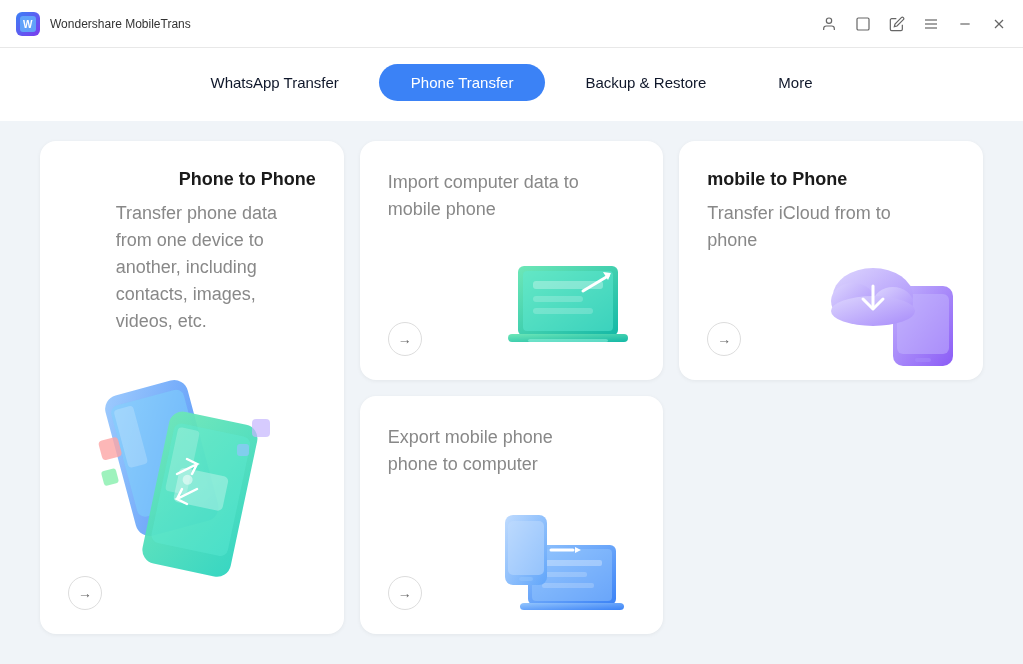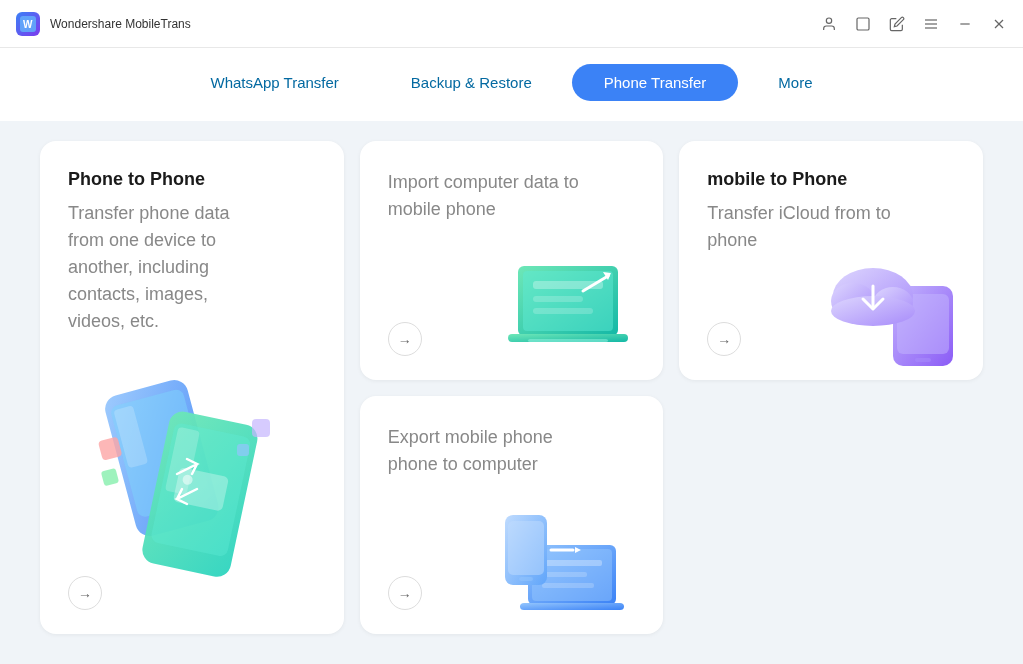--- a/index.html
+++ b/index.html
@@ -73,21 +73,21 @@
       gap: 8px;
     }
     .nav-tab {
       padding: 10px 32px;
       border-radius: 50px;
       font-size: 15px;
       font-weight: 500;
       cursor: pointer;
       border: none;
       background: transparent;
-      color: #0369a1;
+      color: #0f172a;
       transition: all 0.2s;
     }
     .nav-tab.active {
       background: #3b82f6;
       color: white;
     }
 
     
     .main-content {
       flex: 1;
@@ -106,20 +106,21 @@
       padding: 28px;
       position: relative;
       overflow: hidden;
       cursor: pointer;
       box-shadow: 0 1px 4px rgba(0,0,0,0.06);
       display: flex;
       flex-direction: column;
     }
     .card-large {
       grid-row: span 2;
+      align-items: flex-end;
     }
     .card-title {
       font-size: 18px;
       font-weight: 700;
       color: #1a1a1a;
       margin-bottom: 10px;
     }
     .card-desc {
       font-size: 18px;
       color: #888;
@@ -202,22 +203,22 @@
       <svg width="18" height="18" viewBox="0 0 24 24" fill="none" stroke="#666" stroke-width="1.8">
         <line x1="18" y1="6" x2="6" y2="18"></line>
         <line x1="6" y1="6" x2="18" y2="18"></line>
       </svg>
     </span>
   </div>
 </div>
 
 <div class="nav-tabs" style="background:#ffffff;">
   <button class="nav-tab">WhatsApp Transfer</button>
+  <button class="nav-tab active">Phone Transfer</button>
   <button class="nav-tab">Backup &amp; Restore</button>
-  <button class="nav-tab active">Phone Transfer</button>
   <button class="nav-tab">More</button>
 </div>
 
 <div class="main-content">
 
   <div class="card card-large">
     <span class="card-title">Phone to Phone</span>
     <span class="card-desc">Transfer phone data from one device to another, including contacts, images, videos, etc.</span>
 
     <div style="position:absolute; bottom:55px; left:50%; transform:translateX(-50%); width:220px; height:200px;">

